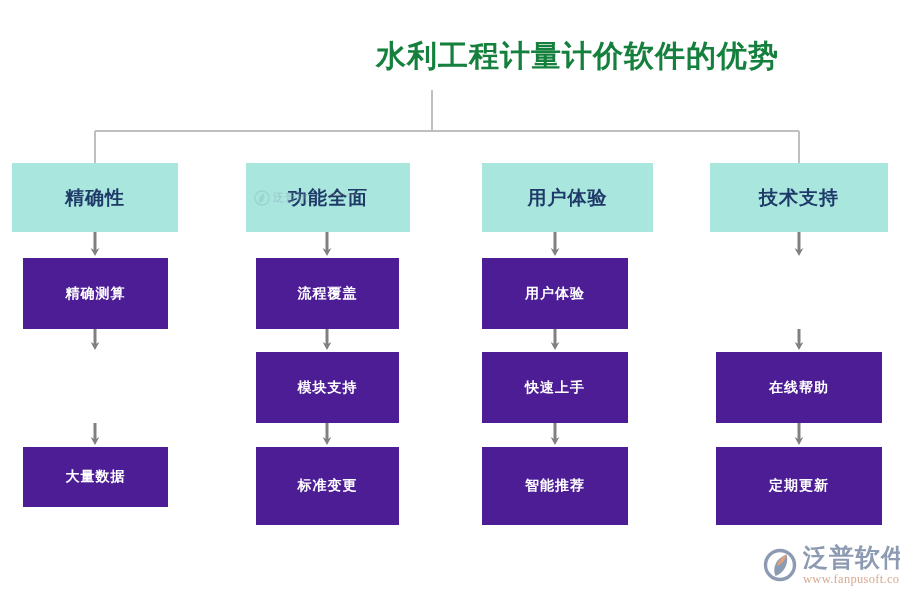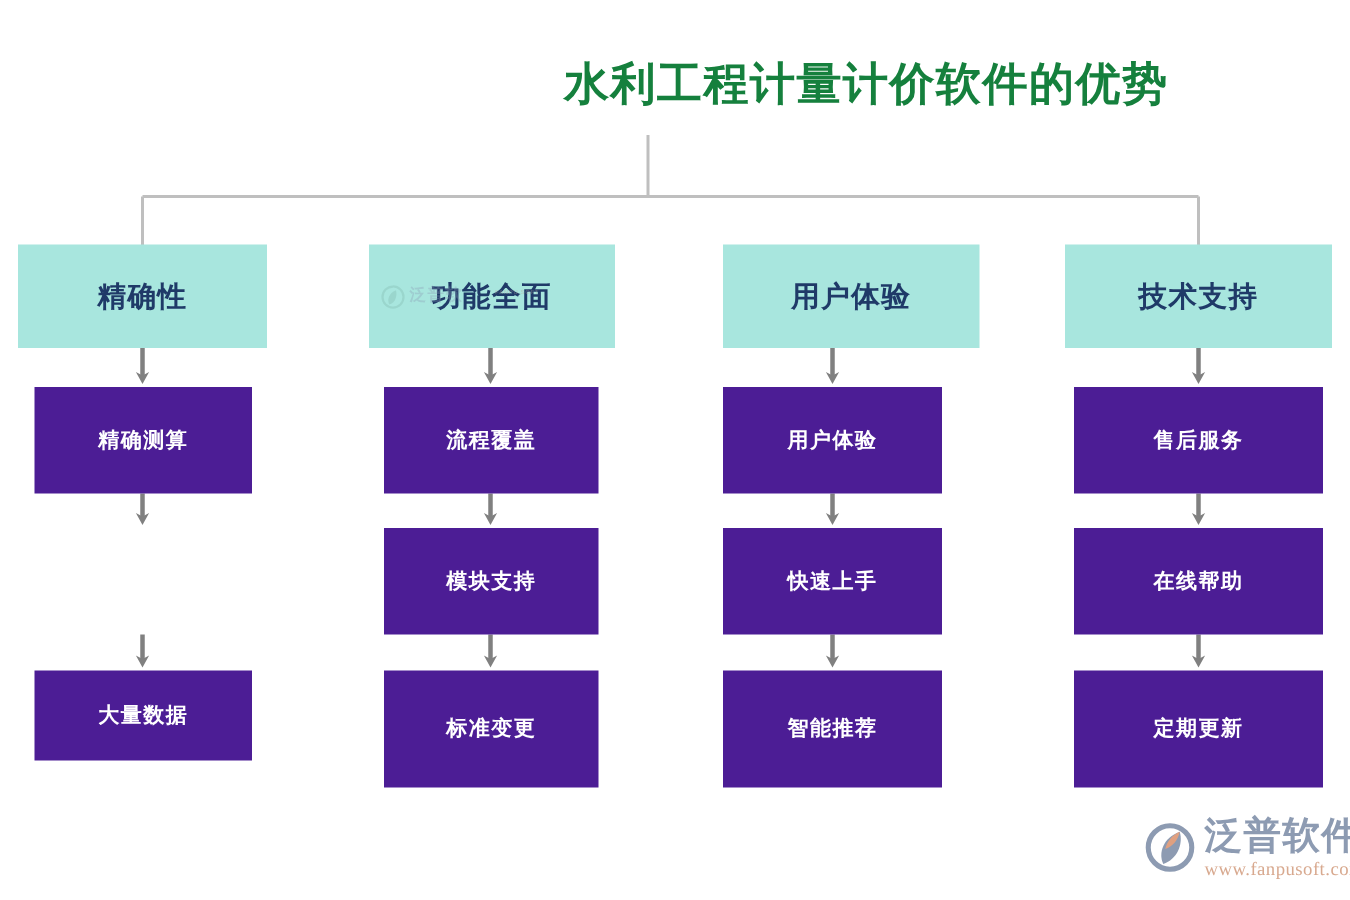--- a/index.html
+++ b/index.html
@@ -130,21 +130,20 @@
   <div class="node node-sub" style="left:256px;top:258px;width:143px;height:71px;">流程覆盖</div>
   <div class="node node-sub" style="left:256px;top:352px;width:143px;height:71px;">模块支持</div>
   <div class="node node-sub" style="left:256px;top:447px;width:143px;height:78px;">标准变更</div>
 
   <div class="node node-head" style="left:482px;top:163px;width:171px;height:69px;">用户体验</div>
   <div class="node node-sub" style="left:482px;top:258px;width:146px;height:71px;">用户体验</div>
   <div class="node node-sub" style="left:482px;top:352px;width:146px;height:71px;">快速上手</div>
   <div class="node node-sub" style="left:482px;top:447px;width:146px;height:78px;">智能推荐</div>
 
   <div class="node node-head" style="left:710px;top:163px;width:178px;height:69px;">技术支持</div>
-  <div class="node node-sub" style="left:716px;top:258px;width:166px;height:71px;">售后服务</div>
   <div class="node node-sub" style="left:716px;top:352px;width:166px;height:71px;">在线帮助</div>
   <div class="node node-sub" style="left:716px;top:447px;width:166px;height:78px;">定期更新</div>
 
   <div class="brand">
     <svg class="brand-mark" viewBox="0 0 34 34" xmlns="http://www.w3.org/2000/svg">
       <path d="M17 2.5 A14.5 14.5 0 1 0 17 31.5 A14.5 14.5 0 1 0 17 2.5 Z" fill="none" stroke="#8d9bb2" stroke-width="3.4"></path>
       <path d="M23.5 6.5 C12.5 10.5 9 20.5 12.5 28 C21.5 25 26 15 23.5 6.5 Z" fill="#8d9bb2"></path>
       <path d="M23.5 6.5 C18.5 8.5 15 13 13.8 18 C18.5 16.5 22.5 12 23.5 6.5 Z" fill="#e0a080"></path>
     </svg>
     <span class="brand-txtwrap">

